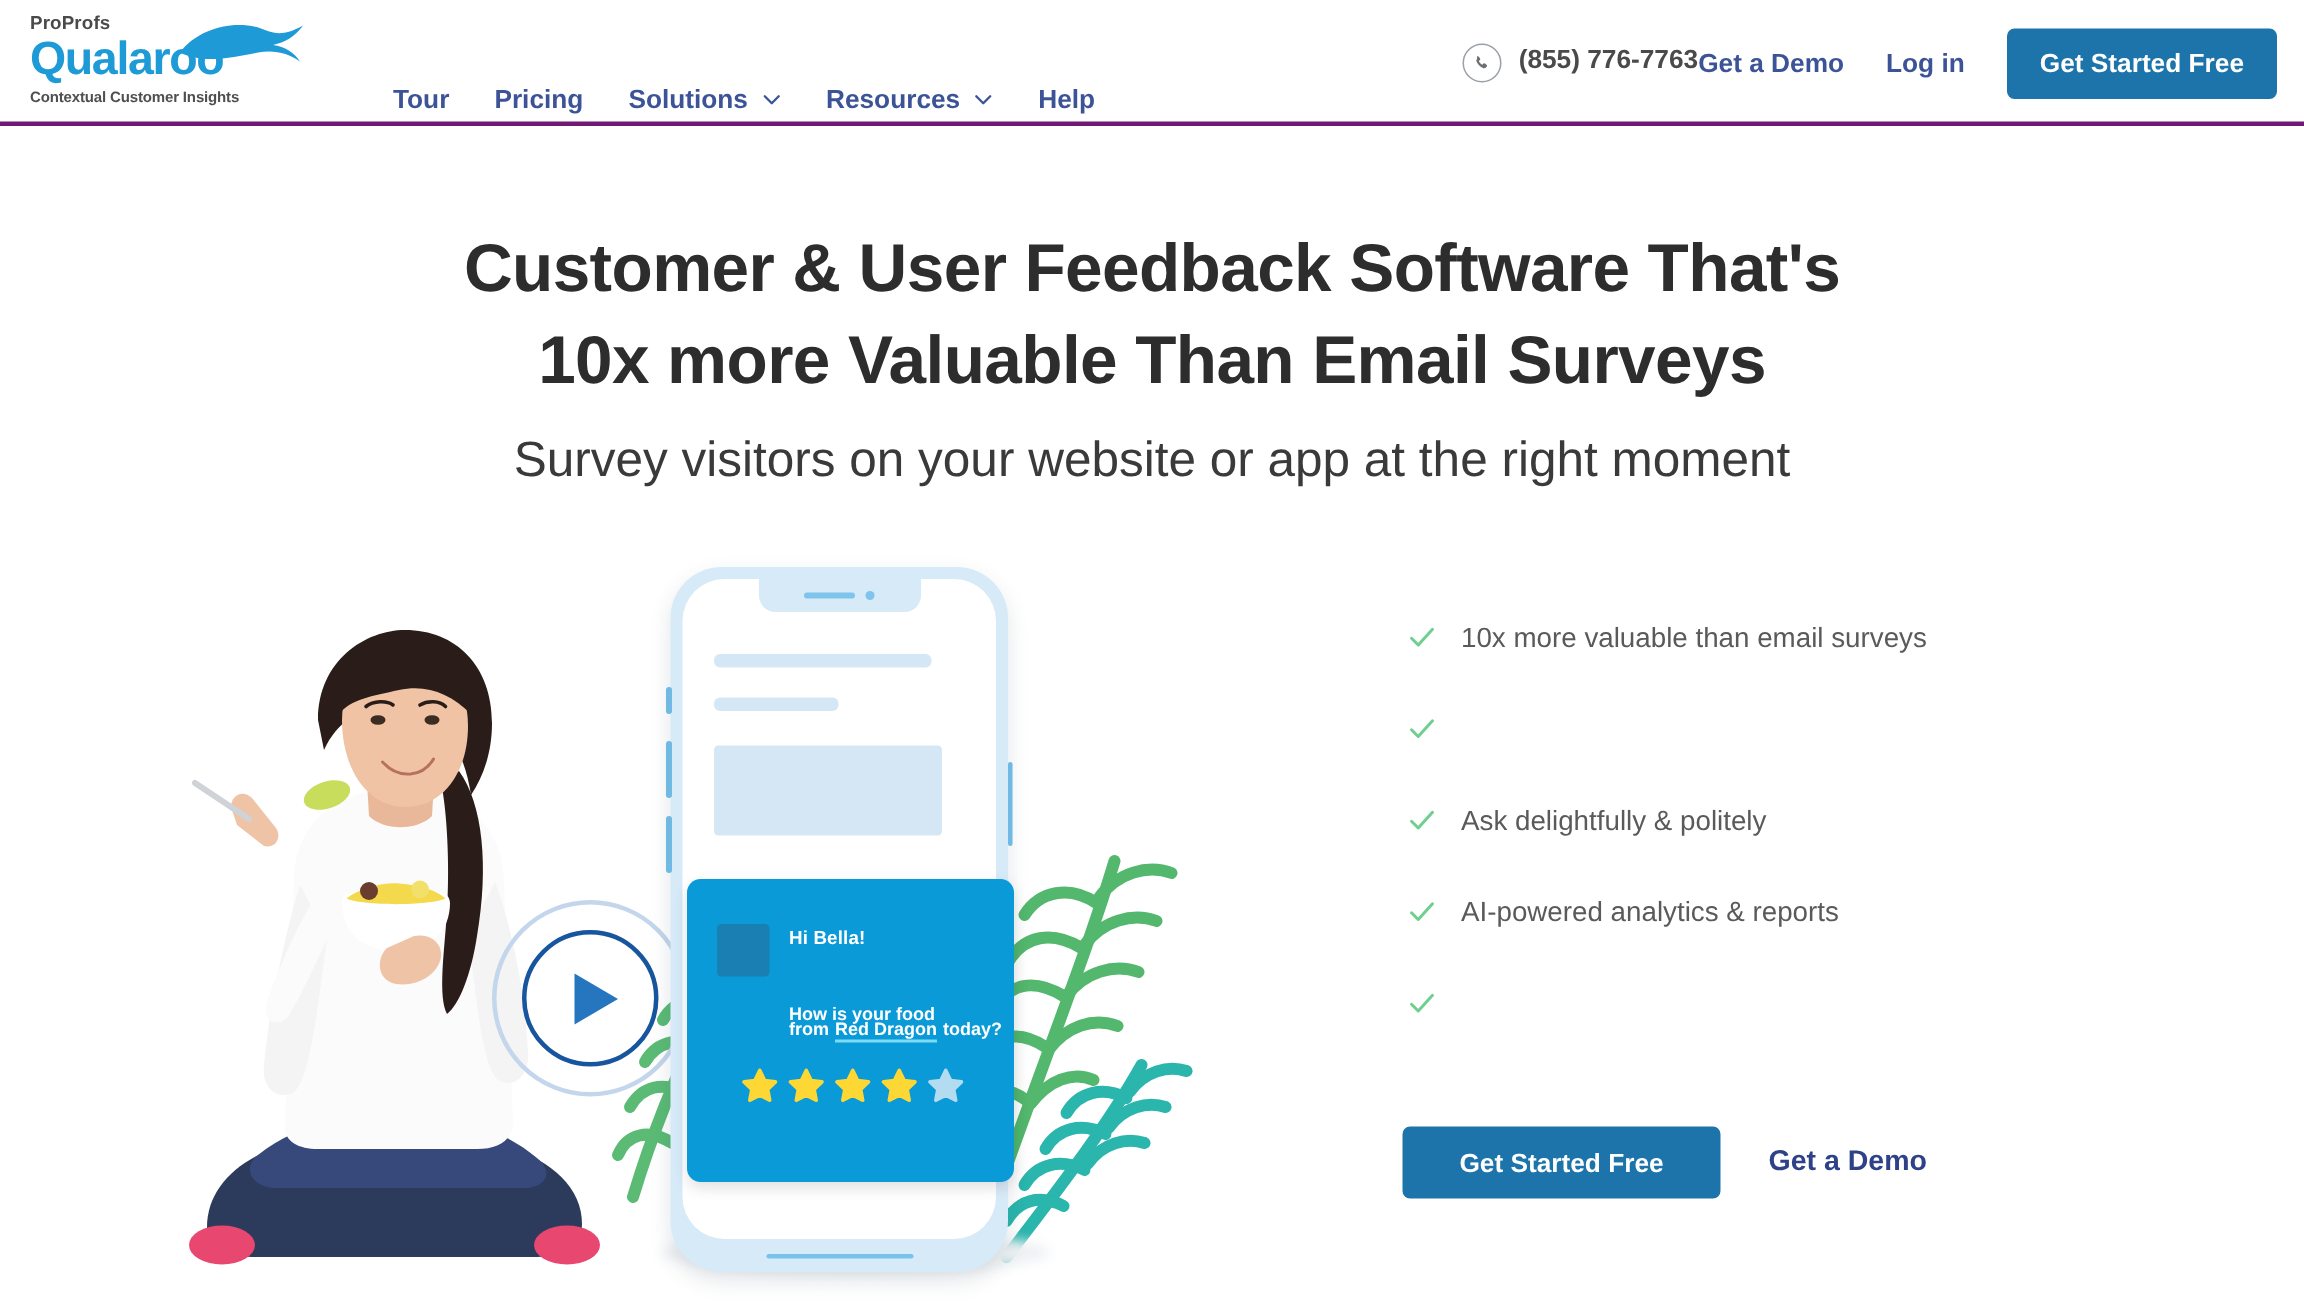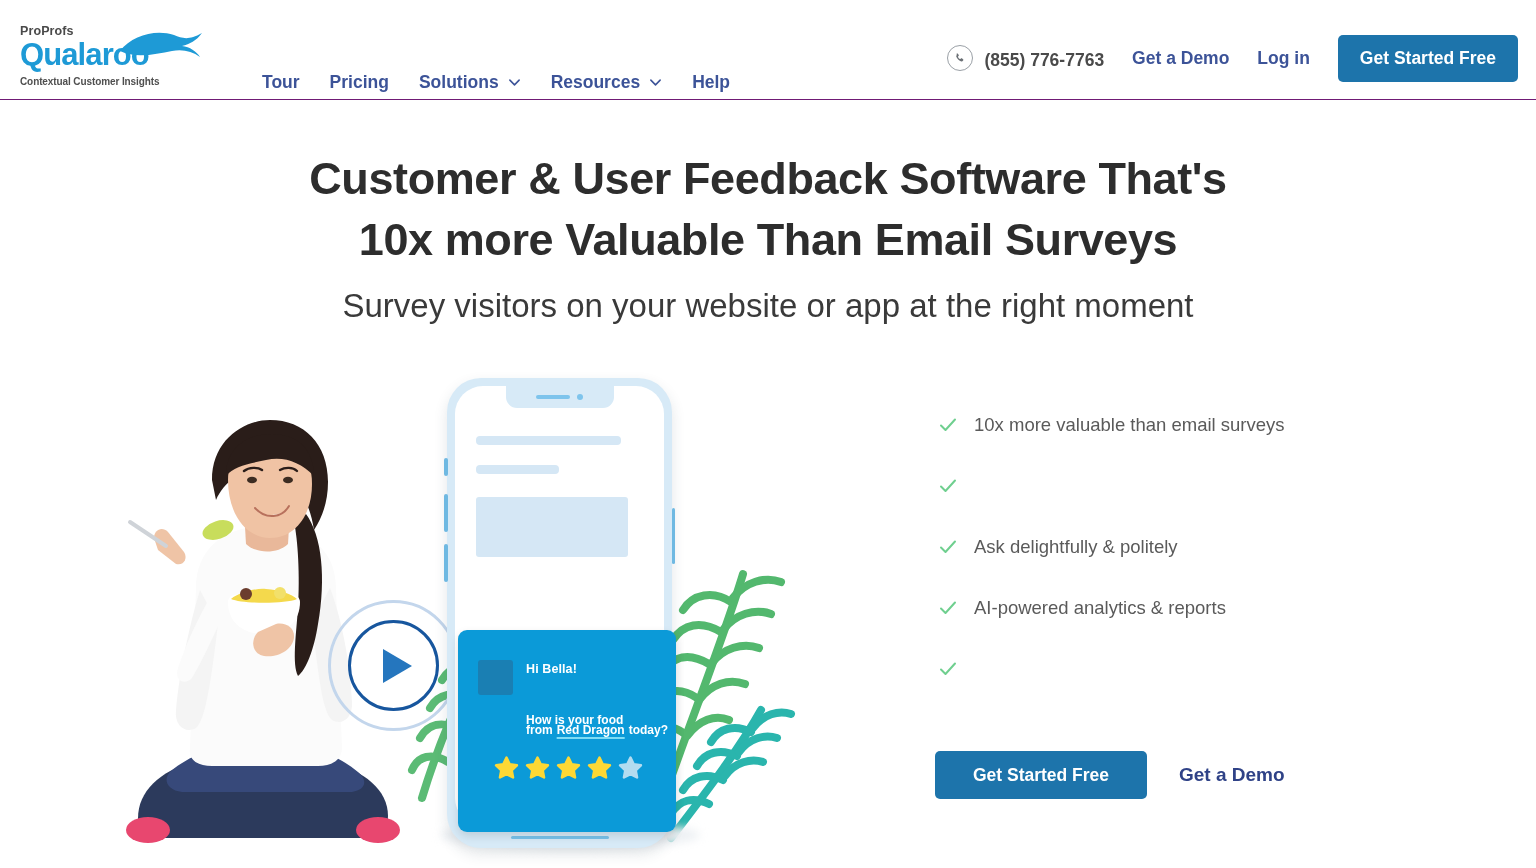--- a/index.html
+++ b/index.html
@@ -5,24 +5,24 @@
   * { box-sizing: border-box; margin: 0; padding: 0; }
   html, body {
     width: 1536px; height: 868px;
     background: #ffffff;
     font-family: "Liberation Sans", sans-serif;
     overflow: hidden;
   }
 
   
   .site-header {
-    position: absolute; top: 16px; left: 0;
+    position: absolute; top: 0; left: 0;
     width: 1536px; height: 84px;
     background: #ffffff;
-    border-bottom: 1px solid #701a75;
+    border-bottom: 3px solid #701a75;
     display: flex; align-items: center;
   }
 
   .logo-block {
     position: absolute; left: 20px; top: 8px;
     width: 200px; height: 68px;
   }
   .logo-proprofs {
     font-size: 12.5px; font-weight: bold; color: #4a4a4a;
     letter-spacing: 0.1px; line-height: 14px;
@@ -49,21 +49,21 @@
     font-size: 17.5px; color: #3c5398; font-weight: 600;
     text-decoration: none; display: flex; align-items: center; gap: 9px;
     cursor: pointer; white-space: nowrap; margin-top: 48px;
   }
   .chev { display: inline-block; width: 13px; height: 13px; }
 
   .header-right {
     position: absolute; right: 18px; top: 0; height: 84px;
     display: flex; align-items: center; gap: 0;
   }
-  .phone-wrap { display: flex; align-items: flex-end; gap: 11px; margin-right: 28px; }
+  .phone-wrap { display: flex; align-items: flex-start; gap: 11px; }
   .phone-circle {
     width: 26px; height: 26px; border-radius: 50%;
     border: 1.4px solid #9aa0a6; display: flex;
     align-items: center; justify-content: center;
   }
   .phone-number { font-size: 17.5px; color: #4a4a4a; font-weight: 600; white-space: nowrap; }
   .header-link {
     font-size: 17.5px; color: #3c5398; font-weight: 600;
     text-decoration: none; cursor: pointer; white-space: nowrap;
     margin-right: 28px;
@@ -177,21 +177,21 @@
   .side-l2 { left: -3px; top: 116px; width: 3.5px; height: 38px; }
   .side-l3 { left: -3px; top: 166px; width: 3.5px; height: 38px; }
   .side-r1 { right: -3px; top: 130px; width: 3.5px; height: 56px; }
 
   
   .survey-card {
     position: absolute; left: 378px; top: 218px;
     width: 218px; height: 202px;
     background: #0b9ad8; border-radius: 9px;
     box-shadow: 0 4px 10px rgba(0,0,0,0.12);
-    color: #ffffff; overflow: hidden; margin-top: 44px;
+    color: #ffffff; overflow: hidden;
   }
   .survey-avatar {
     position: absolute; left: 20px; top: 30px;
     width: 35px; height: 35px; background: #1a7fb3; border-radius: 3px;
   }
   .survey-greeting {
     position: absolute; left: 68px; top: 32px;
     font-size: 12.5px; font-weight: bold; color: #ffffff; letter-spacing: 0.1px;
   }
   .survey-q1 {

